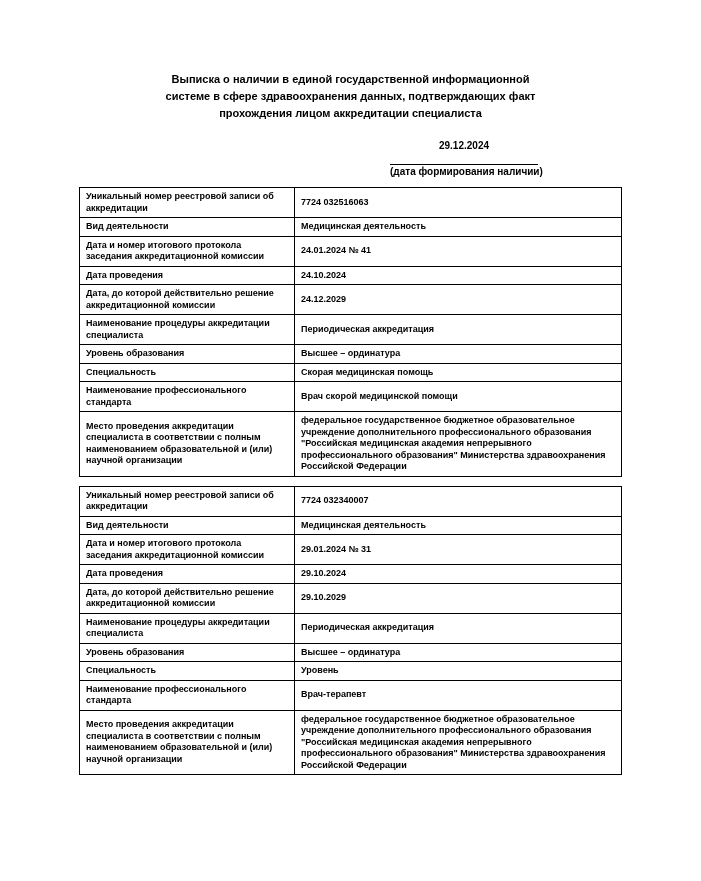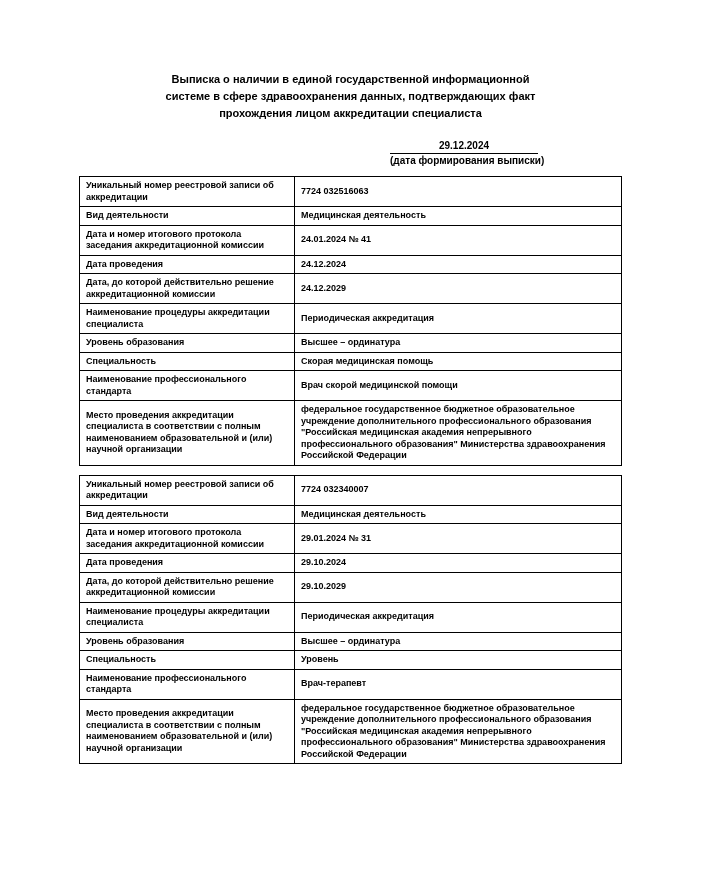--- a/index.html
+++ b/index.html
@@ -25,21 +25,21 @@
     font-weight: bold;
   }
   .date-block {
     width: 148px;
     margin: 18px 0 0 390px;
     text-align: center;
     font-size: 10px;
     line-height: 12px;
   }
   .date-value {
-    padding-bottom: 1px;
+    padding-bottom: 12px;
     border-bottom: 1.5px solid #000;
     white-space: nowrap;
   }
   .date-caption {
     padding-top: 1px;
     white-space: nowrap;
   }
   .intro {
     width: 540px;
     margin: 17px auto 0;
@@ -80,21 +80,21 @@
 </style>
 </head>
 <body>
 
 <div class="page">
 
   <div class="doc-title">Выписка о наличии в единой государственной информационной системе в сфере здравоохранения данных, подтверждающих факт прохождения лицом аккредитации специалиста</div>
 
   <div class="date-block">
     <div class="date-value">29.12.2024</div>
-    <div class="date-caption">(дата формирования выписки)</div>
+    <div class="date-caption">(дата формирования наличии)</div>
   </div>
 
 
 
 
   <table class="acc-table">
     <tbody>
       <tr>
         <td class="label">Уникальный номер реестровой записи об аккредитации</td>
         <td class="value">7724 032516063</td>
@@ -102,21 +102,21 @@
       <tr>
         <td class="label">Вид деятельности</td>
         <td class="value">Медицинская деятельность</td>
       </tr>
       <tr>
         <td class="label">Дата и номер итогового протокола заседания аккредитационной комиссии</td>
         <td class="value">24.01.2024 № 41</td>
       </tr>
       <tr>
         <td class="label">Дата проведения</td>
-        <td class="value">24.12.2024</td>
+        <td class="value">24.10.2024</td>
       </tr>
       <tr>
         <td class="label">Дата, до которой действительно решение аккредитационной комиссии</td>
         <td class="value">24.12.2029</td>
       </tr>
       <tr>
         <td class="label">Наименование процедуры аккредитации специалиста</td>
         <td class="value">Периодическая аккредитация</td>
       </tr>
       <tr>

